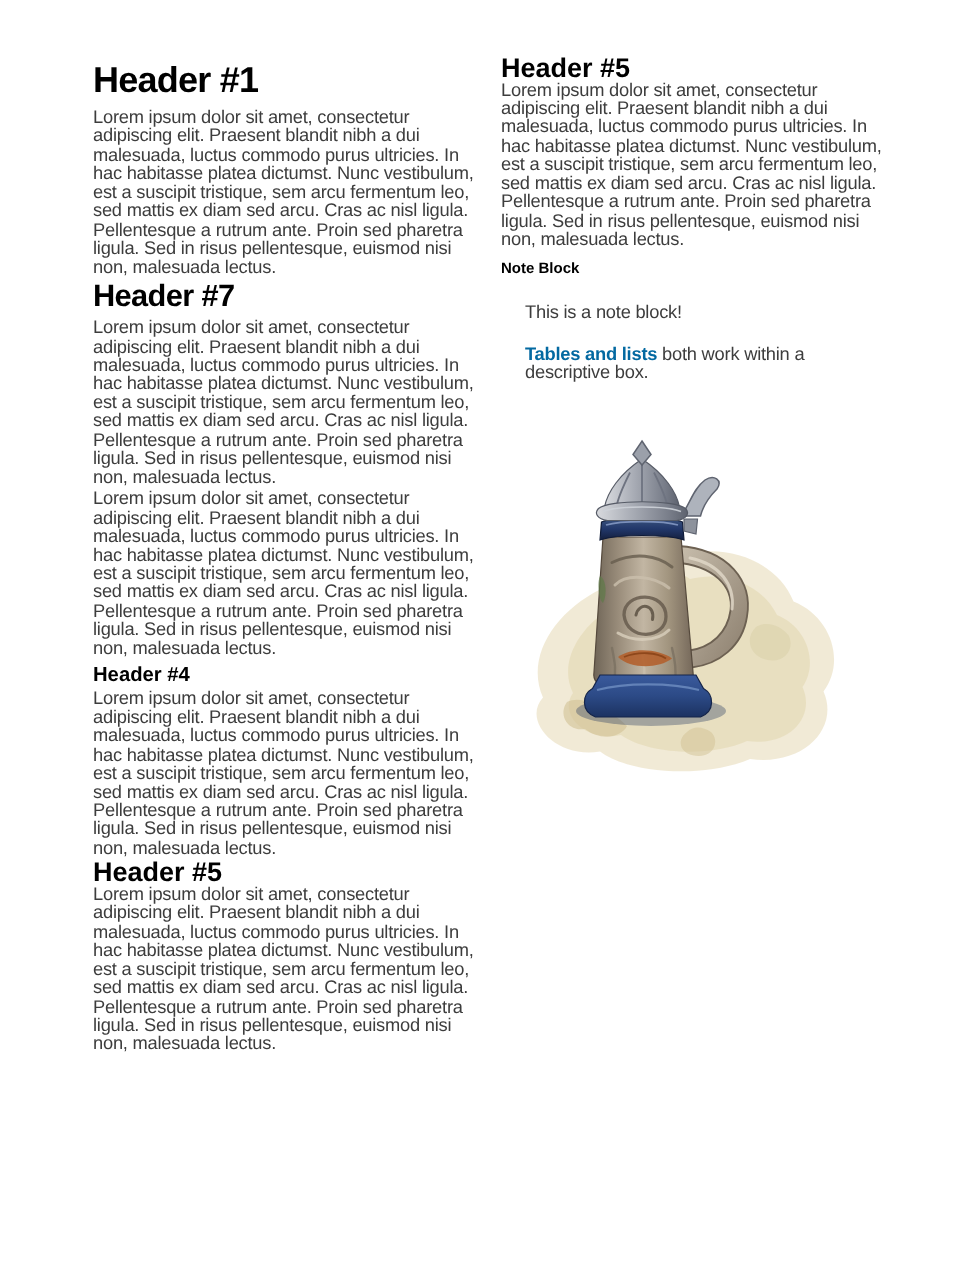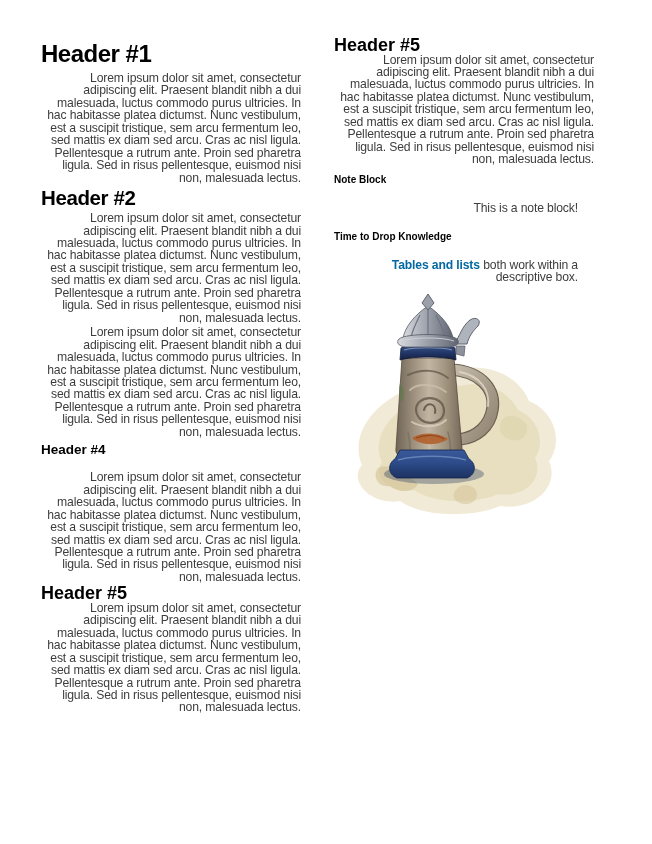--- a/index.html
+++ b/index.html
@@ -6,36 +6,35 @@
   .page {
     position: relative;
     width: 652px;
     height: 844px;
     background: #ffffff;
     overflow: hidden;
     font-family: "Liberation Sans", sans-serif;
     color: #3d3d3d;
   }
   .col { position: absolute; top: 0; }
-  .col-left  { left: 41px;  width: 260px; padding-top: 41px; }
+  .col-left  { left: 62px;  width: 260px; padding-top: 41px; }
   .col-right { left: 334px; width: 260px; padding-top: 39px; }
 
   .body-p {
     margin: 0 0 2px 0;
     font-size: 12.2px;
     line-height: 12.45px;
     letter-spacing: -0.15px;
     color: #3d3d3d;
-    text-align: right;
   }
   .hd { color: #000000; font-weight: 700; margin: 0; }
   .hd1 { font-size: 24px;   line-height: 26px; letter-spacing: -0.5px; margin: 0 0 5px 0; }
   .hd2 { font-size: 20.5px; line-height: 23px; letter-spacing: -0.4px; margin: 2px 0 3px 0; }
   .hd3 { font-size: 15.5px; line-height: 17px; letter-spacing: -0.2px; margin: 4px 0 2px 0; }
-  .hd4 { font-size: 13.5px; line-height: 15px; margin: 4px 0 14px 0; }
+  .hd4 { font-size: 13.5px; line-height: 15px; margin: 4px 0 2px 0; }
   .hd5 { font-size: 18px; line-height: 13.5px; margin: 4px 0 1px 0; }
 
   .note-title {
     font-size: 10px; line-height: 13px; font-weight: 700; color: #000000;
     margin: 7px 0 0 0;
   }
   .note-body { margin: 16px; }
   .inline-bold { font-weight: 700; color: #0369a1; }
 
   .illustration {
@@ -50,21 +49,21 @@
 <body>
 
 <div class="page">
 
   <div class="col col-left">
     <div>
       <h1 class="hd hd1">Header #1</h1>
       <p class="body-p">Lorem ipsum dolor sit amet, consectetur adipiscing elit. Praesent blandit nibh a dui malesuada, luctus commodo purus ultricies. In hac habitasse platea dictumst. Nunc vestibulum, est a suscipit tristique, sem arcu fermentum leo, sed mattis ex diam sed arcu. Cras ac nisl ligula. Pellentesque a rutrum ante. Proin sed pharetra ligula. Sed in risus pellentesque, euismod nisi non, malesuada lectus.</p>
     </div>
     <div>
-      <h2 class="hd hd2">Header #2</h2>
+      <h2 class="hd hd2">Header #7</h2>
       <p class="body-p">Lorem ipsum dolor sit amet, consectetur adipiscing elit. Praesent blandit nibh a dui malesuada, luctus commodo purus ultricies. In hac habitasse platea dictumst. Nunc vestibulum, est a suscipit tristique, sem arcu fermentum leo, sed mattis ex diam sed arcu. Cras ac nisl ligula. Pellentesque a rutrum ante. Proin sed pharetra ligula. Sed in risus pellentesque, euismod nisi non, malesuada lectus.</p>
     </div>
     <div>
       <p class="body-p">Lorem ipsum dolor sit amet, consectetur adipiscing elit. Praesent blandit nibh a dui malesuada, luctus commodo purus ultricies. In hac habitasse platea dictumst. Nunc vestibulum, est a suscipit tristique, sem arcu fermentum leo, sed mattis ex diam sed arcu. Cras ac nisl ligula. Pellentesque a rutrum ante. Proin sed pharetra ligula. Sed in risus pellentesque, euismod nisi non, malesuada lectus.</p>
     </div>
     <div>
       <h4 class="hd hd4">Header #4</h4>
       <p class="body-p">Lorem ipsum dolor sit amet, consectetur adipiscing elit. Praesent blandit nibh a dui malesuada, luctus commodo purus ultricies. In hac habitasse platea dictumst. Nunc vestibulum, est a suscipit tristique, sem arcu fermentum leo, sed mattis ex diam sed arcu. Cras ac nisl ligula. Pellentesque a rutrum ante. Proin sed pharetra ligula. Sed in risus pellentesque, euismod nisi non, malesuada lectus.</p>
     </div>
     <div>
@@ -76,21 +75,20 @@
   <div class="col col-right">
     <div>
       <h5 class="hd hd5" style="margin-top:0;">Header #5</h5>
       <p class="body-p">Lorem ipsum dolor sit amet, consectetur adipiscing elit. Praesent blandit nibh a dui malesuada, luctus commodo purus ultricies. In hac habitasse platea dictumst. Nunc vestibulum, est a suscipit tristique, sem arcu fermentum leo, sed mattis ex diam sed arcu. Cras ac nisl ligula. Pellentesque a rutrum ante. Proin sed pharetra ligula. Sed in risus pellentesque, euismod nisi non, malesuada lectus.</p>
     </div>
     <div>
       <p class="note-title">Note Block</p>
       <p class="body-p note-body">This is a note block!</p>
     </div>
     <div>
-      <p class="note-title" style="margin-top:1px;">Time to Drop Knowledge</p>
       <p class="body-p note-body"><span class="inline-bold">Tables and lists</span><span> both work within a descriptive box.</span></p>
     </div>
   </div>
 
   <svg class="illustration" viewBox="0 0 232 230" aria-hidden="true">
     <defs>
       <linearGradient id="gradBody" x1="0" y1="0" x2="1" y2="0">
         <stop offset="0" stop-color="#6f6557"></stop>
         <stop offset="0.25" stop-color="#9a8d7b"></stop>
         <stop offset="0.5" stop-color="#c2b6a3"></stop>

